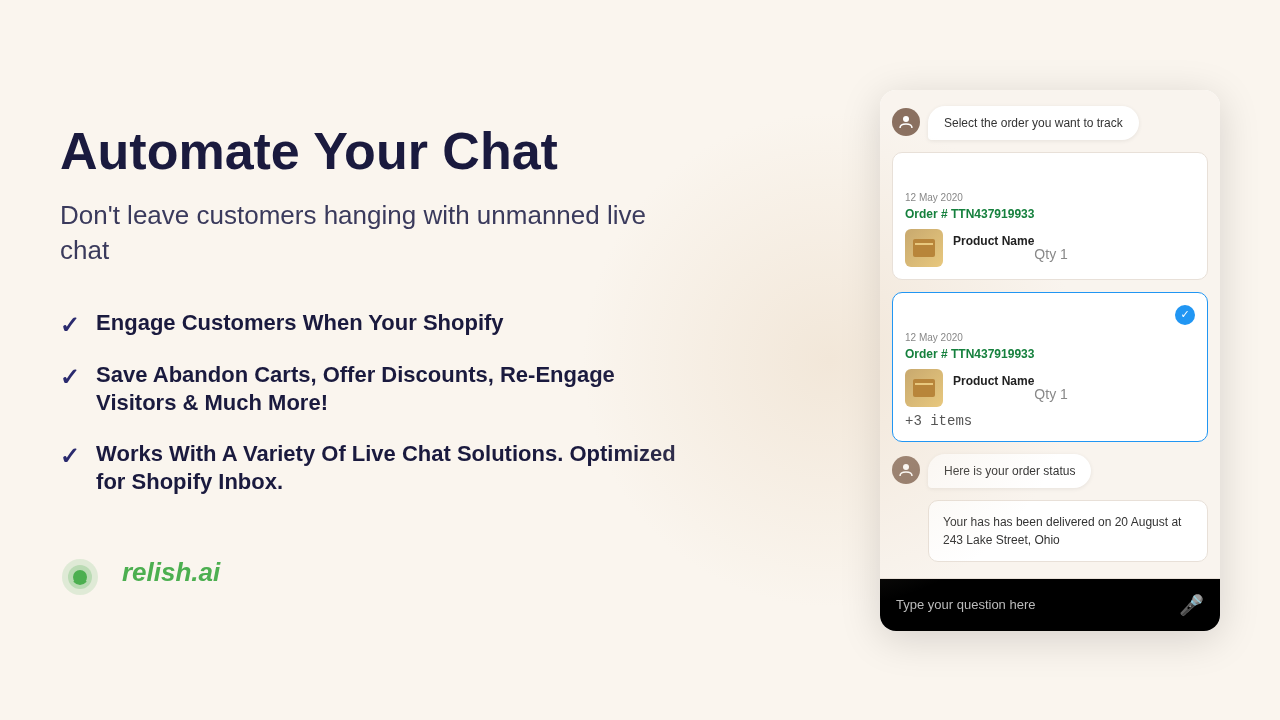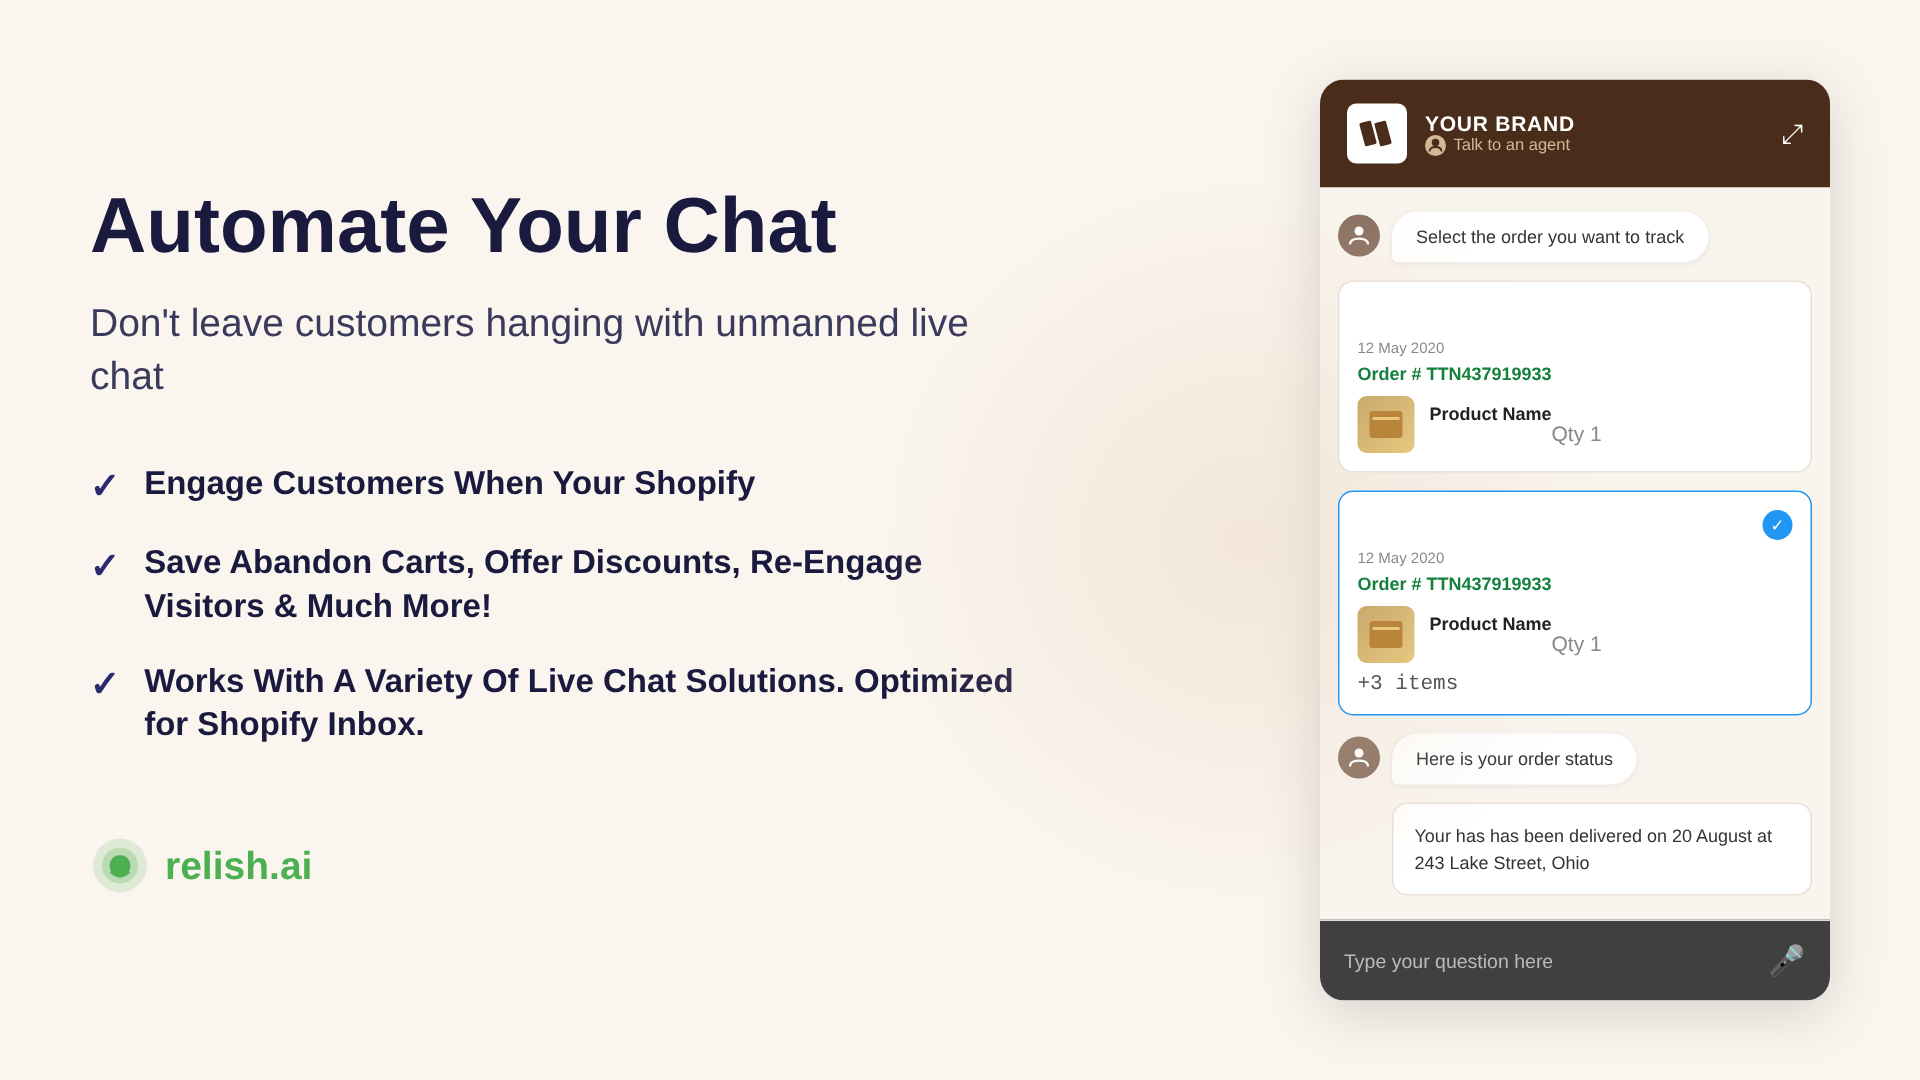--- a/index.html
+++ b/index.html
@@ -62,22 +62,23 @@
 
     .feature-text {
       font-size: 22px;
       font-weight: 700;
       color: #1a1a3e;
       line-height: 1.3;
     }
 
     .logo-area {
       display: flex;
-      align-items: center;
-      gap: 10px;
+      align-items: flex-start;
+      gap: 22px;
+      font-style: italic;
     }
 
     .logo-icon {
       width: 40px;
       height: 40px;
     }
 
     .logo-text {
       font-size: 26px;
       font-weight: 700;
@@ -321,21 +322,21 @@
       border-radius: 10px;
       border: 1px solid #e8e0d8;
       padding: 12px 14px;
       font-size: 12px;
       color: #333;
       line-height: 1.5;
       margin-left: 36px;
     }
 
     .chat-footer {
-      background: #404040;
+      background: #000000;
       border-top: 1px solid #e8e0d8;
       padding: 14px 16px;
       display: flex;
       align-items: center;
       justify-content: space-between;
     }
 
     .chat-input-placeholder {
       font-size: 13px;
       color: #bbb;
@@ -394,45 +395,20 @@
     </svg>
     <span class="logo-text">
       <span>relish.</span><span style="color:#4CAF50">ai</span>
     </span>
   </div>
 </div>
 
 <div class="right-panel">
   <div class="chat-widget">
 
-    <div class="chat-header">
-      <div class="chat-header-left">
-        <div class="brand-logo">
-
-          <svg width="28" height="28" viewBox="0 0 28 28">
-            <rect width="28" height="28" rx="4" fill="white"></rect>
-            <rect x="4" y="6" width="8" height="16" rx="1" fill="#4a2c1a" transform="rotate(-15 8 14)"></rect>
-            <rect x="14" y="6" width="8" height="16" rx="1" fill="#4a2c1a" transform="rotate(-15 18 14)"></rect>
-          </svg>
-        </div>
-        <div class="brand-info">
-          <span class="brand-name">YOUR BRAND</span>
-          <div class="brand-status">
-            <div class="status-icon">
-              <svg width="12" height="12" viewBox="0 0 12 12">
-                <circle cx="6" cy="4" r="2.5" fill="#4a2c1a"></circle>
-                <path d="M2 10 Q2 7 6 7 Q10 7 10 10" stroke="#4a2c1a" stroke-width="1.2" fill="none"></path>
-              </svg>
-            </div>
-            <span>Talk to an agent</span>
-          </div>
-        </div>
-      </div>
-      <span class="expand-icon">⤢</span>
-    </div>
 
     <div class="chat-body">
 
       <div class="bot-bubble-row">
         <div class="bot-avatar">
           <svg width="16" height="16" viewBox="0 0 16 16">
             <circle cx="8" cy="5" r="3" fill="white"></circle>
             <path d="M2 14 Q2 10 8 10 Q14 10 14 14" stroke="white" stroke-width="1.5" fill="none"></path>
           </svg>
         </div>

